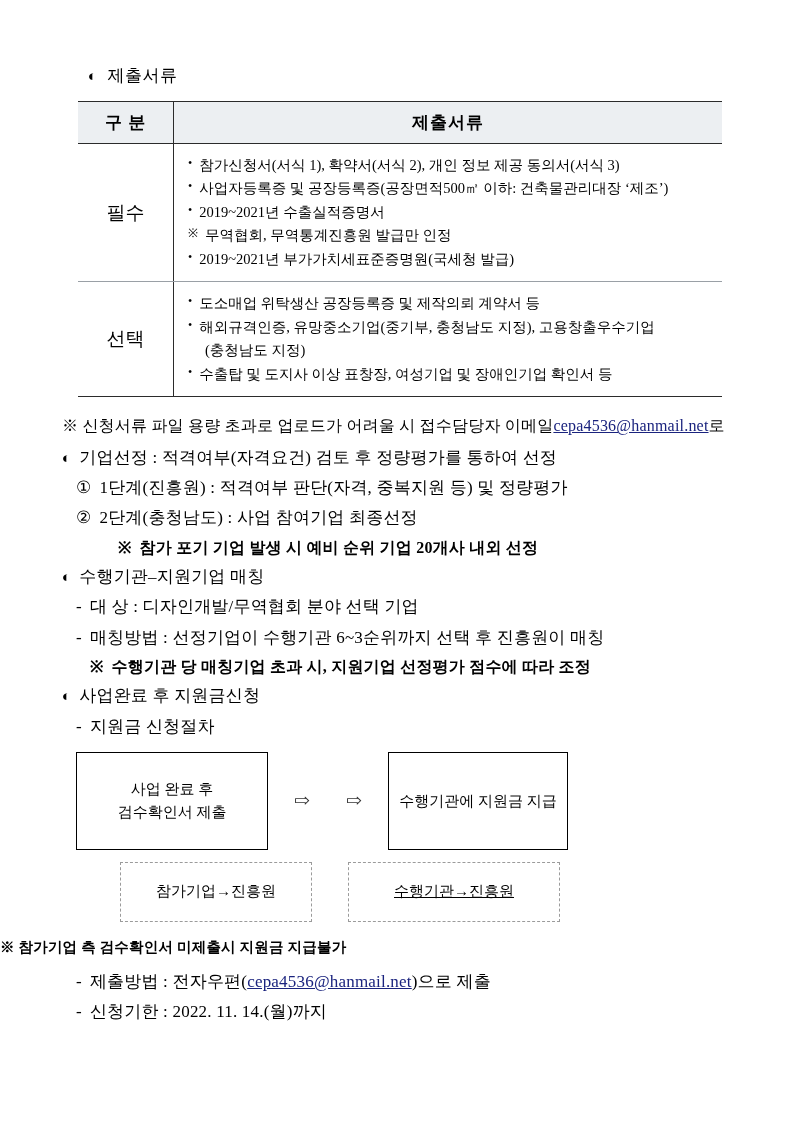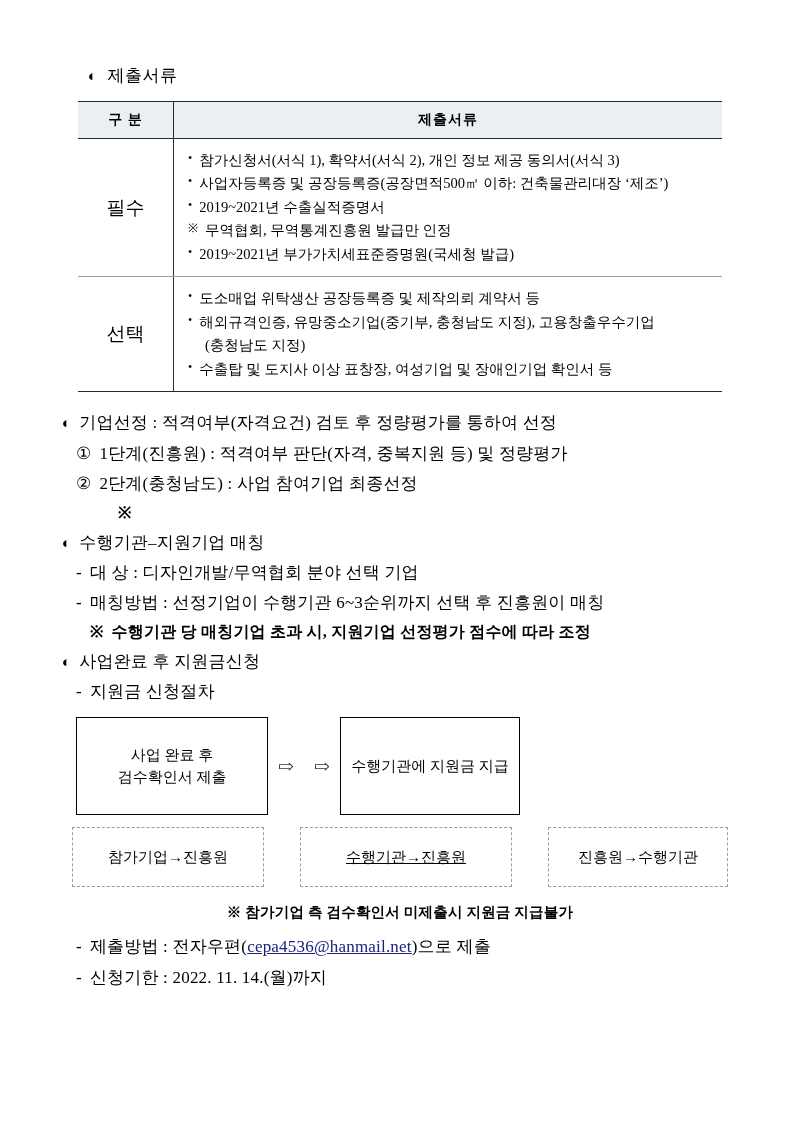--- a/index.html
+++ b/index.html
@@ -45,21 +45,21 @@
     border-collapse: collapse;
     table-layout: fixed;
   }
   .doc-table th, .doc-table td {
     border-top: 1px solid #2b2b2b;
     border-bottom: 1px solid #2b2b2b;
     vertical-align: middle;
   }
   .doc-table thead th {
     background: #eceff2;
-    font-size: 14px;
+    font-size: 17px;
     font-weight: bold;
     padding: 9px 0;
     letter-spacing: 1px;
   }
   .doc-table thead th.col-div {
     width: 95px;
     border-right: 1px solid #2b2b2b;
   }
   .doc-table tbody td.cell-label {
     width: 95px;
@@ -129,21 +129,21 @@
     color: #1a237e;
     text-decoration: underline;
   }
 
   
   .flow {
     margin: 10px 0 0 0;
     padding-left: 76px;
     display: flex;
     align-items: stretch;
-    gap: 0px;
+    gap: 16px;
   }
   .flow-box {
     border: 1.6px solid #000;
     box-sizing: border-box;
     display: flex;
     flex-direction: column;
     justify-content: center;
     align-items: center;
     text-align: center;
     font-size: 15px;
@@ -156,40 +156,40 @@
   .arrow-cell {
     width: 36px;
     display: flex;
     align-items: center;
     justify-content: center;
     font-size: 19px;
     color: #333;
   }
   .flow-sub {
     margin: 12px 0 0 0;
-    padding-left: 72px;
+    padding-left: 120px;
     display: flex;
     align-items: stretch;
   }
   .sub-box {
     border: 1px dashed #9b9b9b;
     box-sizing: border-box;
     height: 60px;
     display: flex;
     align-items: center;
     justify-content: center;
     font-size: 15px;
   }
   .sb1 { width: 192px; }
   .sb2 { width: 212px; text-decoration: underline; }
   .sb3 { width: 180px; }
   .sub-gap { width: 36px; }
 
   .center-note {
-    text-align: center;
+    text-align: left;
     font-size: 14.5px;
     font-weight: bold;
     margin-top: 16px;
     letter-spacing: 0.2px;
   }
 </style>
 </head>
 <body>
 
 <div class="page">
@@ -250,38 +250,44 @@
             <span class="dot">•</span>
             <span>수출탑 및 도지사 이상 표창장, 여성기업 및 장애인기업 확인서 등</span>
           </div>
         </td>
       </tr>
     </tbody>
   </table>
 
   <div class="body-block">
 
+    <div class="ln small tight" style="margin-top:12px;">
+      <span class="txt">
+        <span>※ 신청서류 파일 용량 초과로 업로드가 어려울 시 접수담당자 이메일</span><span class="maillink">cepa4536@hanmail.net</span><span>로</span>
+      </span>
+    </div>
 
     <div class="ln" style="margin-top:4px;">
       <span class="marker bullet-circle">◐</span>
       <span class="txt">기업선정 : 적격여부(자격요건) 검토 후 정량평가를 통하여 선정</span>
     </div>
 
     <div class="ln ind-1">
       <span class="marker">①</span>
       <span class="txt">1단계(진흥원) : 적격여부 판단(자격, 중복지원 등) 및 정량평가</span>
     </div>
 
     <div class="ln ind-1">
       <span class="marker">②</span>
       <span class="txt">2단계(충청남도) : 사업 참여기업 최종선정</span>
     </div>
 
     <div class="ln small bold ind-3">
       <span class="marker">※</span>
+      <span class="txt">참가 포기 기업 발생 시 예비 순위 기업 20개사 내외 선정</span>
     </div>
 
     <div class="ln">
       <span class="marker bullet-circle">◐</span>
       <span class="txt">수행기관–지원기업 매칭</span>
     </div>
 
     <div class="ln ind-1">
       <span class="marker">-</span>
       <span class="txt">대      상 : 디자인개발/무역협회 분야 선택 기업</span>
@@ -318,21 +324,20 @@
     <div class="flow-box fb3">
       <div>수행기관에 지원금 지급</div>
     </div>
   </div>
 
   <div class="flow-sub">
     <div class="sub-box sb1">참가기업→진흥원</div>
     <div class="sub-gap"></div>
     <div class="sub-box sb2">수행기관→진흥원</div>
     <div class="sub-gap"></div>
-    <div class="sub-box sb3">진흥원→수행기관</div>
   </div>
 
   <div class="center-note">※ 참가기업 측 검수확인서 미제출시 지원금 지급불가</div>
 
   <div class="body-block" style="margin-top:10px;">
     <div class="ln ind-1">
       <span class="marker">-</span>
       <span class="txt">
         <span>제출방법 : 전자우편(</span><span class="maillink">cepa4536@hanmail.net</span><span>)으로 제출</span>
       </span>

